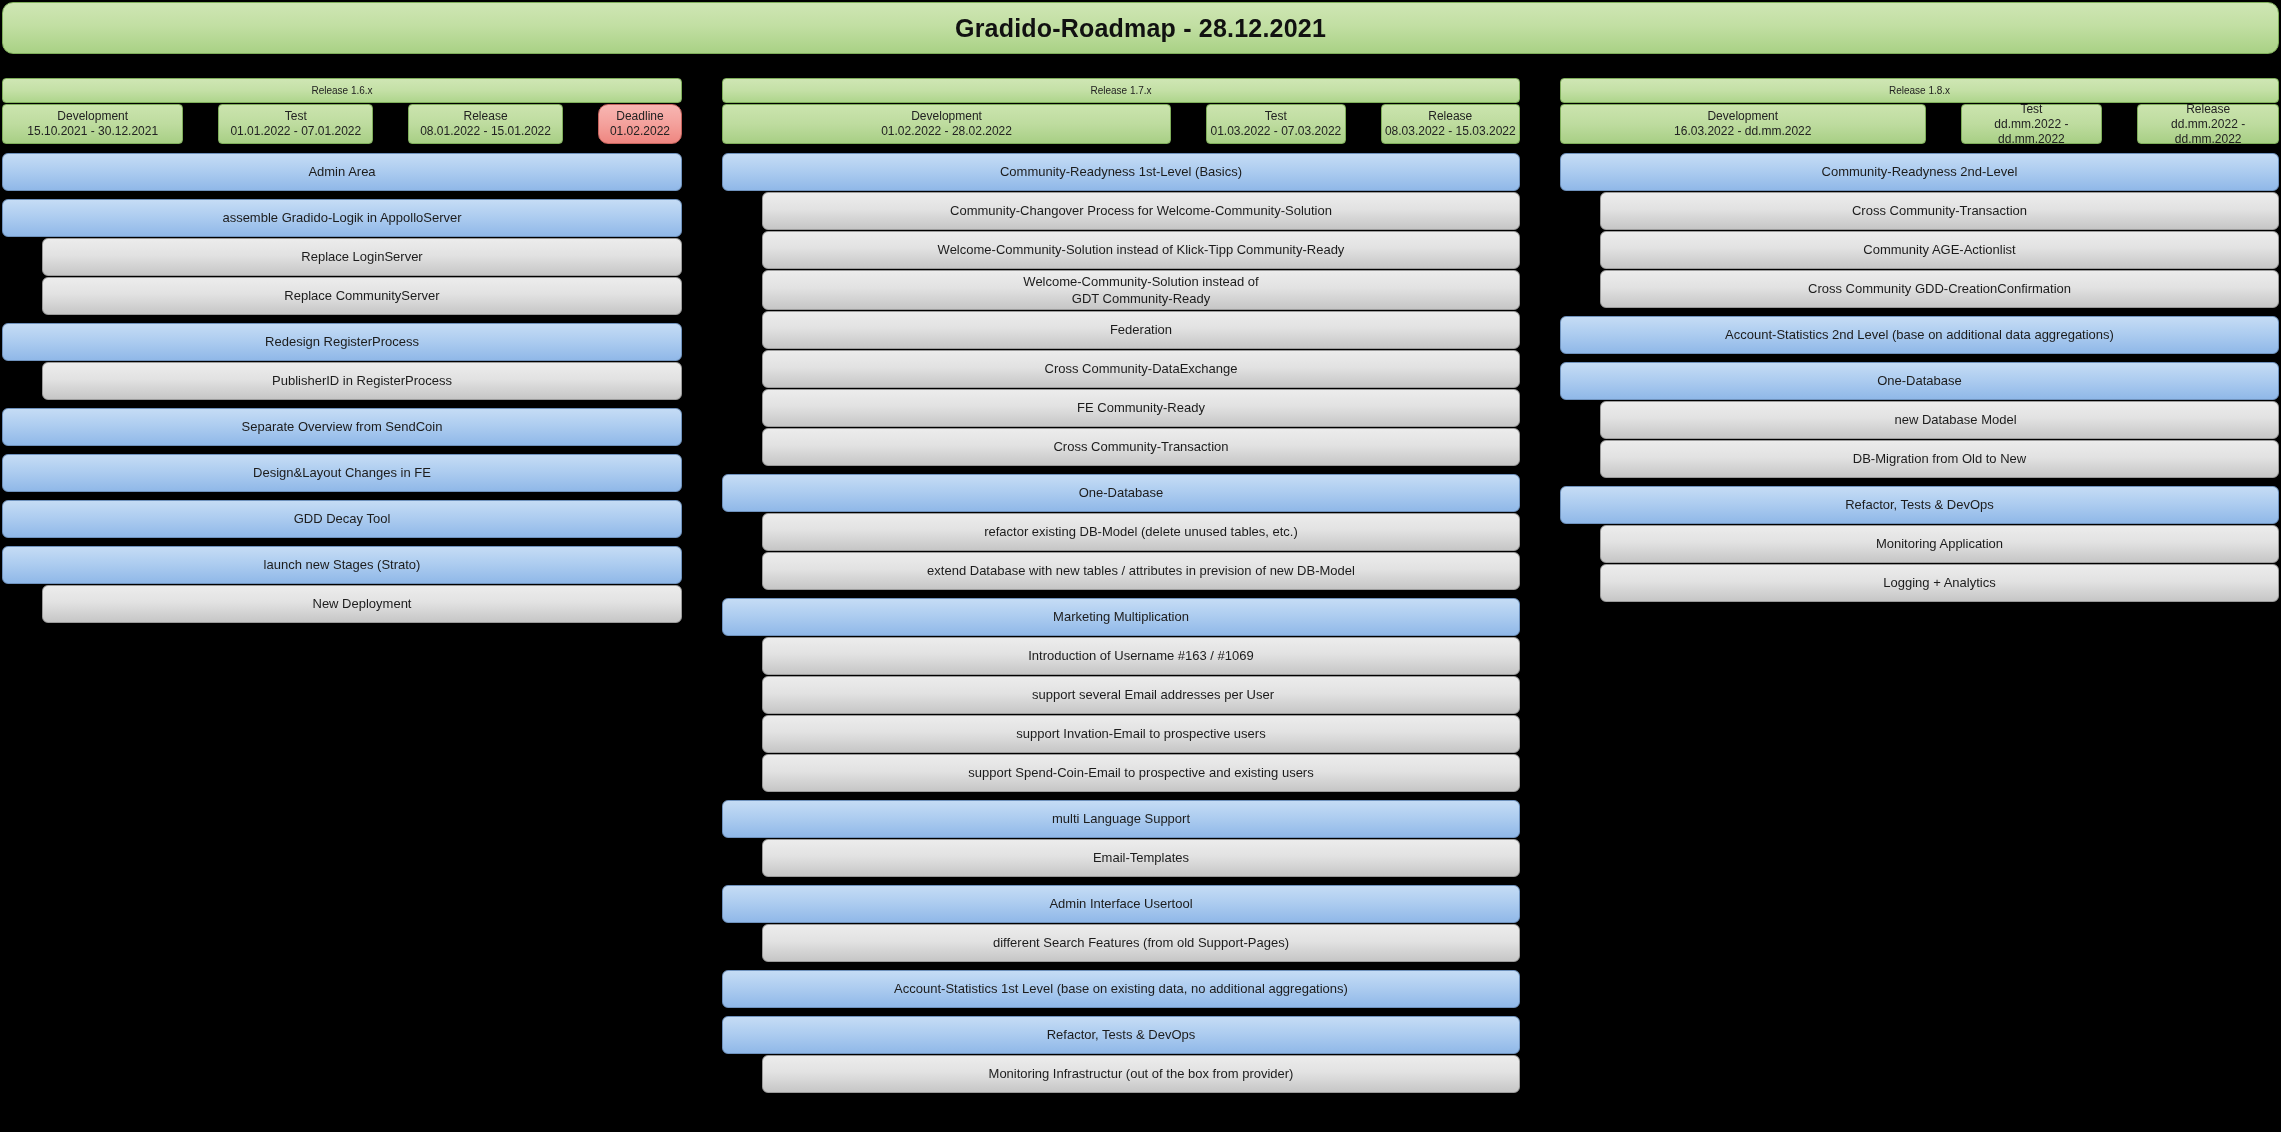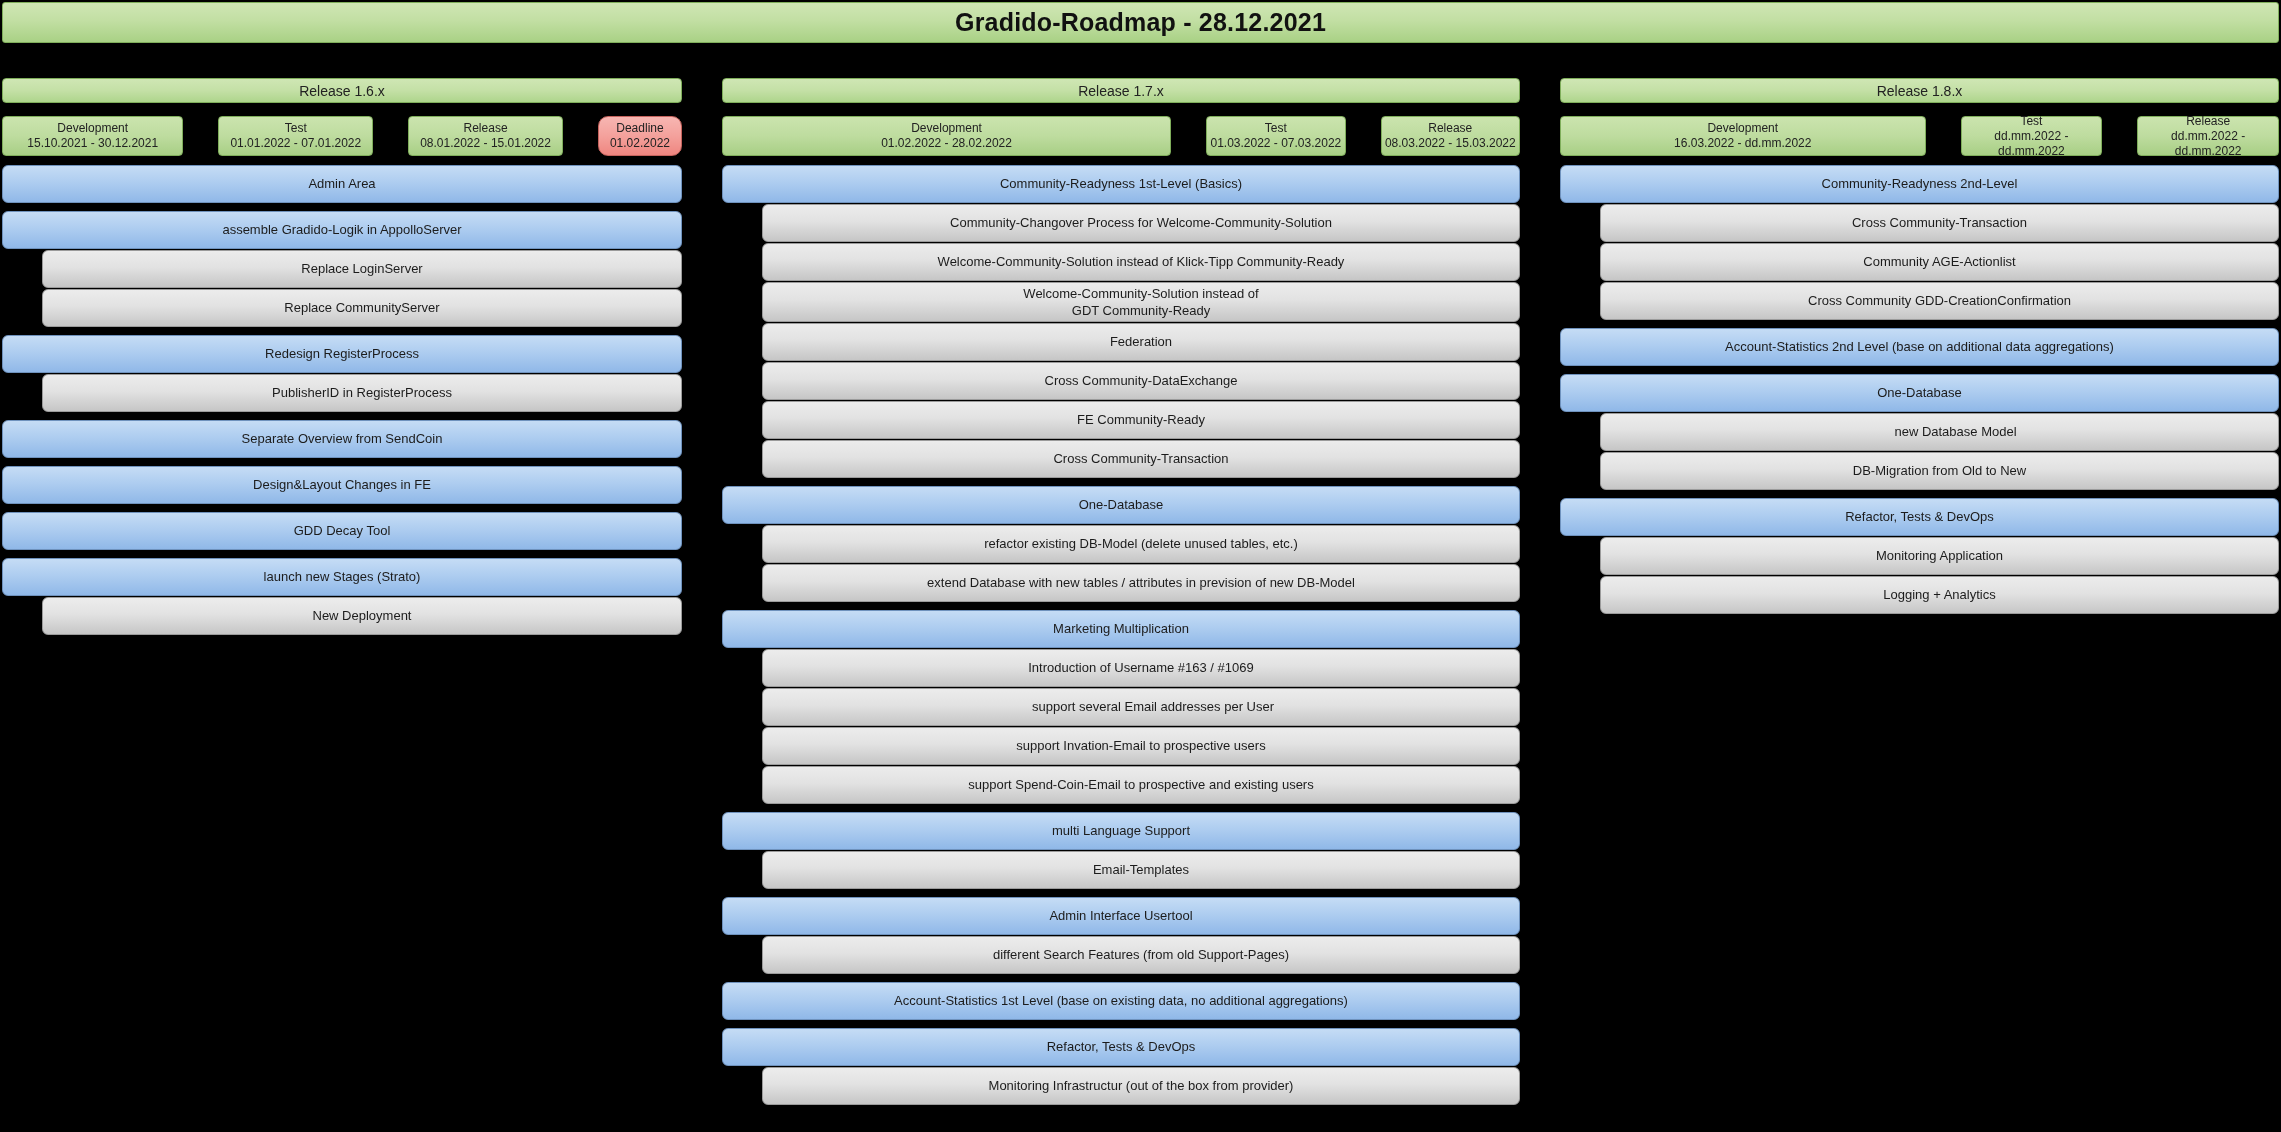--- a/index.html
+++ b/index.html
@@ -5,45 +5,45 @@
   html,body{margin:0;padding:0;background:#000;}
   body{
     width:2281px;height:1132px;overflow:hidden;
     font-family:"Liberation Sans","DejaVu Sans",sans-serif;
     color:#1a1a1a;
     position:relative;
   }
 
   
   .title-bar{
-    position:absolute;left:2px;top:2px;width:2277px;height:41px;
+    position:absolute;left:2px;top:2px;width:2277px;height:52px;
     background:linear-gradient(to bottom,#cfe6b4 0%,#c2dfa3 45%,#a9d185 100%);
-    border:1px solid #7fae5b;border-radius:3px;
+    border:1px solid #7fae5b;border-radius:11px;
     display:flex;align-items:center;justify-content:center;
     box-sizing:border-box;
   }
   .title-bar .t{
     font-size:25px;font-weight:bold;color:#111;letter-spacing:.2px;
   }
 
   
   .col{position:absolute;top:78px;}
   #col-0{left:2px;width:680px;}
   #col-1{left:722px;width:798px;}
   #col-2{left:1560px;width:719px;}
 
   
   .rel-title{
     height:25px;box-sizing:border-box;
     background:linear-gradient(to bottom,#cfe6b4 0%,#c4e0a6 50%,#aed58c 100%);
     border:1px solid #7fae5b;border-radius:4px;
     display:flex;align-items:center;justify-content:center;
-    font-size:14px;color:#222;
-  }
-  .phase-row{display:flex;margin-top:13px;gap:34px;}
+    font-size:10px;color:#222;
+  }
+  .phase-row{display:flex;margin-top:1px;gap:34px;}
   .phase{
     box-sizing:border-box;height:40px;margin-right:1px;
     background:linear-gradient(to bottom,#cbe4ae 0%,#bedc9f 50%,#a8cf85 100%);
     border:1px solid #7fae5b;border-radius:4px;
     display:flex;flex-direction:column;align-items:center;justify-content:center;
     font-size:12px;line-height:15px;color:#222;text-align:center;
   }
   .phase:last-child{margin-right:0;}
   .phase.deadline{
     background:linear-gradient(to bottom,#f7b6b2 0%,#f4a19c 50%,#ef8680 100%);

